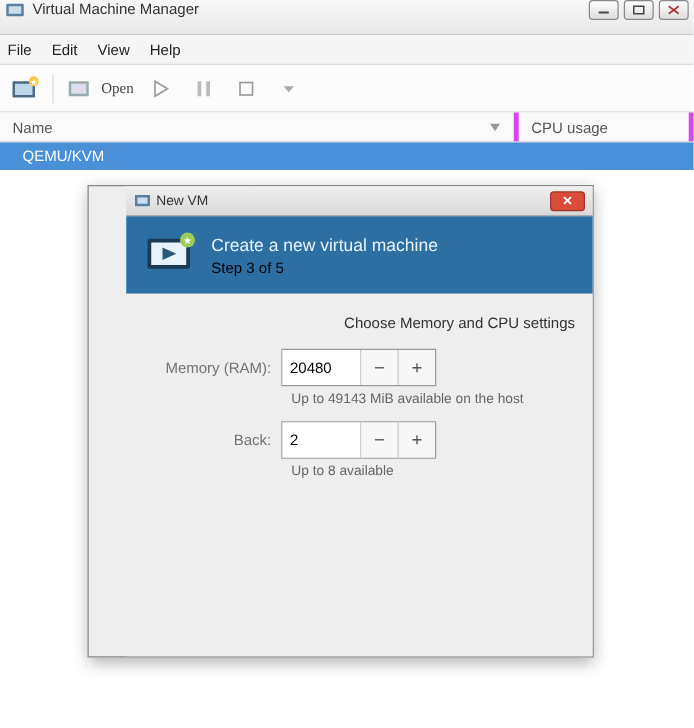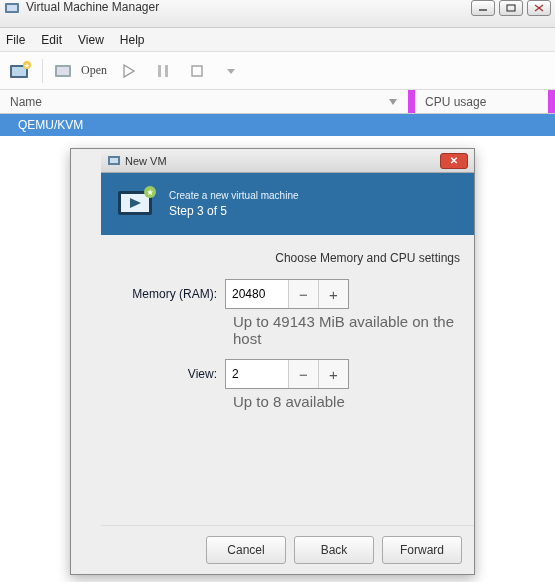--- a/index.html
+++ b/index.html
@@ -14,47 +14,47 @@
 
 .menubar { height: 24px; background: #f5f5f5; display: flex; align-items: center; padding: 0 6px; gap: 16px; border-bottom: 1px solid #ddd; }
 .menubar span { color: #222; }
 
 .toolbar { height: 38px; background: #fcfcfc; border-bottom: 1px solid #ddd; display: flex; align-items: center; padding: 0 8px; gap: 10px; font-family: Liberation Serif, serif; }
 .toolbar .sep { width: 1px; height: 24px; background: #ddd; }
 .tb-icon { width: 24px; height: 24px; display: flex; align-items: center; justify-content: center; }
 .tb-open { display: flex; align-items: center; gap: 6px; color: #444; }
 
 .cols { height: 24px; display: flex; border-bottom: 1px solid #ccc; background: #fafafa; }
-.col { display: flex; align-items: center; padding: 0 10px; color: #555; border-right: 7px solid #d946ef; }
+.col { display: flex; align-items: center; padding: 0 10px; color: #555; border-right: 4px solid #d946ef; }
 .col.name { flex: 1; justify-content: space-between; }
 .col.cpu { width: 140px; }
 .chev { width: 10px; height: 10px; }
 
 .row { height: 22px; display: flex; align-items: center; padding: 0 18px; background: #4a90d9; color: #fff; }
 
 .dialog { position: absolute; left: 70px; top: 148px; width: 405px; border: 1px solid #888; background: #eee; box-shadow: 0 4px 12px rgba(0,0,0,0.3); padding-left: 30px; }
 .dlg-title { height: 24px; background: linear-gradient(#f0f0f0,#d8d8d8); border-bottom: 1px solid #aaa; display: flex; align-items: center; padding: 0 6px; }
 .dlg-title .ticon { width: 14px; height: 14px; margin-right: 4px; }
 .dlg-title .t { flex: 1; font-size: 11px; color: #333; }
 .dlg-close { width: 28px; height: 16px; background: #d94c3c; border: 1px solid #a03428; border-radius: 3px; display: flex; align-items: center; justify-content: center; }
 .dlg-close .x { color: #fff; font-size: 10px; font-weight: bold; }
 
 .dlg-header { background: #2d6ea3; padding: 12px 14px; display: flex; gap: 12px; align-items: center; }
 .dlg-header .big-icon { width: 42px; height: 38px; position: relative; }
-.dlg-header h2 { color: #e8f4ff; font-size: 10px; font-weight: normal; }
-.dlg-header .step { color: #ffffff; font-size: 12px; margin-top: 3px; }
+.dlg-header h2 { color: #e8f4ff; font-size: 14px; font-weight: normal; }
+.dlg-header .step { color: #000000; font-size: 12px; margin-top: 3px; }
 
 .dlg-body { background: #eee; padding: 16px 14px; height: 290px; }
 .body-title { color: #333; font-size: 12px; margin-bottom: 14px; text-align: right; }
 .field { display: flex; align-items: center; margin-bottom: 4px; }
-.field label { width: 110px; text-align: right; padding-right: 8px; color: #0f172a; }
+.field label { width: 110px; text-align: right; padding-right: 8px; color: #737373; }
 .spinner { display: flex; border: 1px solid #999; background: #fff; height: 30px; }
 .spinner input { border: none; width: 62px; padding: 0 6px; font-size: 12px; outline: none; }
 .spinner .sbtn { width: 30px; border-left: 1px solid #ccc; display: flex; align-items: center; justify-content: center; font-size: 15px; color: #555; background: #f7f7f7; }
-.hint { margin-left: 118px; font-size: 15px; color: #666; margin-bottom: 12px; }
+.hint { margin-left: 118px; font-size: 11px; color: #666; margin-bottom: 12px; }
 
 .dlg-buttons { background: #eee; padding: 10px 12px; display: flex; justify-content: flex-end; gap: 8px; border-top: 1px solid #ddd; }
 .btn { min-width: 80px; height: 28px; border: 1px solid #aaa; border-radius: 3px; background: linear-gradient(#fdfdfd,#e6e6e6); display: flex; align-items: center; justify-content: center; color: #333; font-size: 12px; }
 
 svg { display: block; }
 </style>
 </head>
 <body>
 
 <div class="titlebar">
@@ -185,28 +185,23 @@
       <label>Memory (RAM):</label>
       <div class="spinner">
         <input type="text" value="20480" style="">
         <div class="sbtn">−</div>
         <div class="sbtn">+</div>
       </div>
     </div>
     <div class="hint">Up to 49143 MiB available on the host</div>
 
     <div class="field">
-      <label>View:</label>
+      <label>Back:</label>
       <div class="spinner">
         <input type="text" value="2" style="">
         <div class="sbtn">−</div>
         <div class="sbtn">+</div>
       </div>
     </div>
     <div class="hint">Up to 8 available</div>
   </div>
 
-  <div class="dlg-buttons">
-    <div class="btn">Cancel</div>
-    <div class="btn">Back</div>
-    <div class="btn">Forward</div>
-  </div>
 </div>
 
 </body></html>

